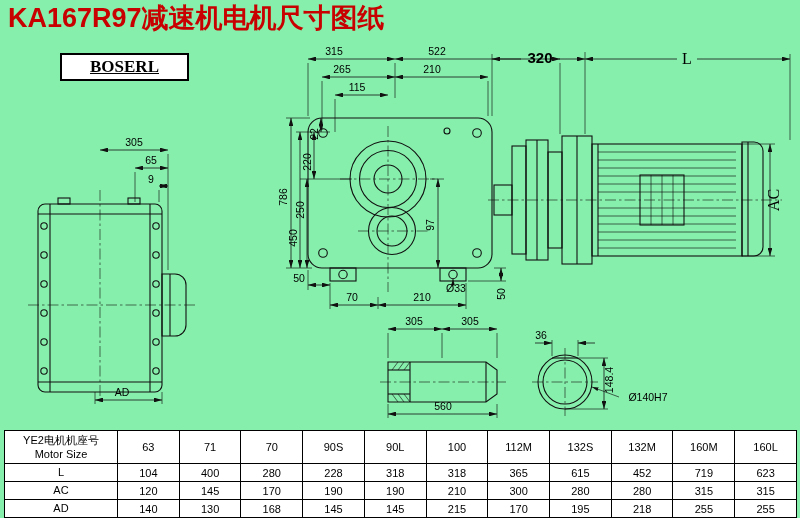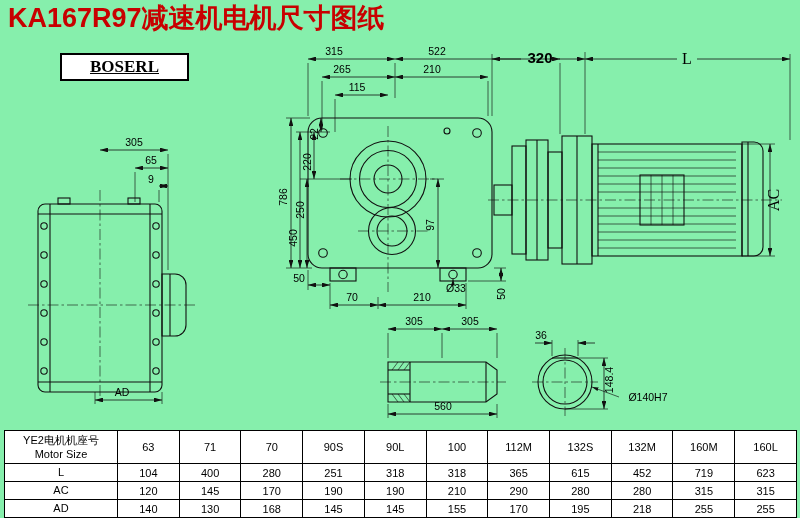--- a/index.html
+++ b/index.html
@@ -261,51 +261,51 @@
       <td>132S</td>
       <td>132M</td>
       <td>160M</td>
       <td>160L</td>
     </tr>
     <tr>
       <td class="c1">L</td>
       <td>104</td>
       <td>400</td>
       <td>280</td>
-      <td>251</td>
+      <td>228</td>
       <td>318</td>
       <td>318</td>
       <td>365</td>
       <td>615</td>
       <td>452</td>
       <td>719</td>
       <td>623</td>
     </tr>
     <tr>
       <td class="c1">AC</td>
       <td>120</td>
       <td>145</td>
       <td>170</td>
       <td>190</td>
       <td>190</td>
       <td>210</td>
-      <td>290</td>
+      <td>300</td>
       <td>280</td>
       <td>280</td>
       <td>315</td>
       <td>315</td>
     </tr>
     <tr>
       <td class="c1">AD</td>
       <td>140</td>
       <td>130</td>
       <td>168</td>
       <td>145</td>
       <td>145</td>
-      <td>155</td>
+      <td>215</td>
       <td>170</td>
       <td>195</td>
       <td>218</td>
       <td>255</td>
       <td>255</td>
     </tr>
   </tbody>
     </table>
 
 </div>

